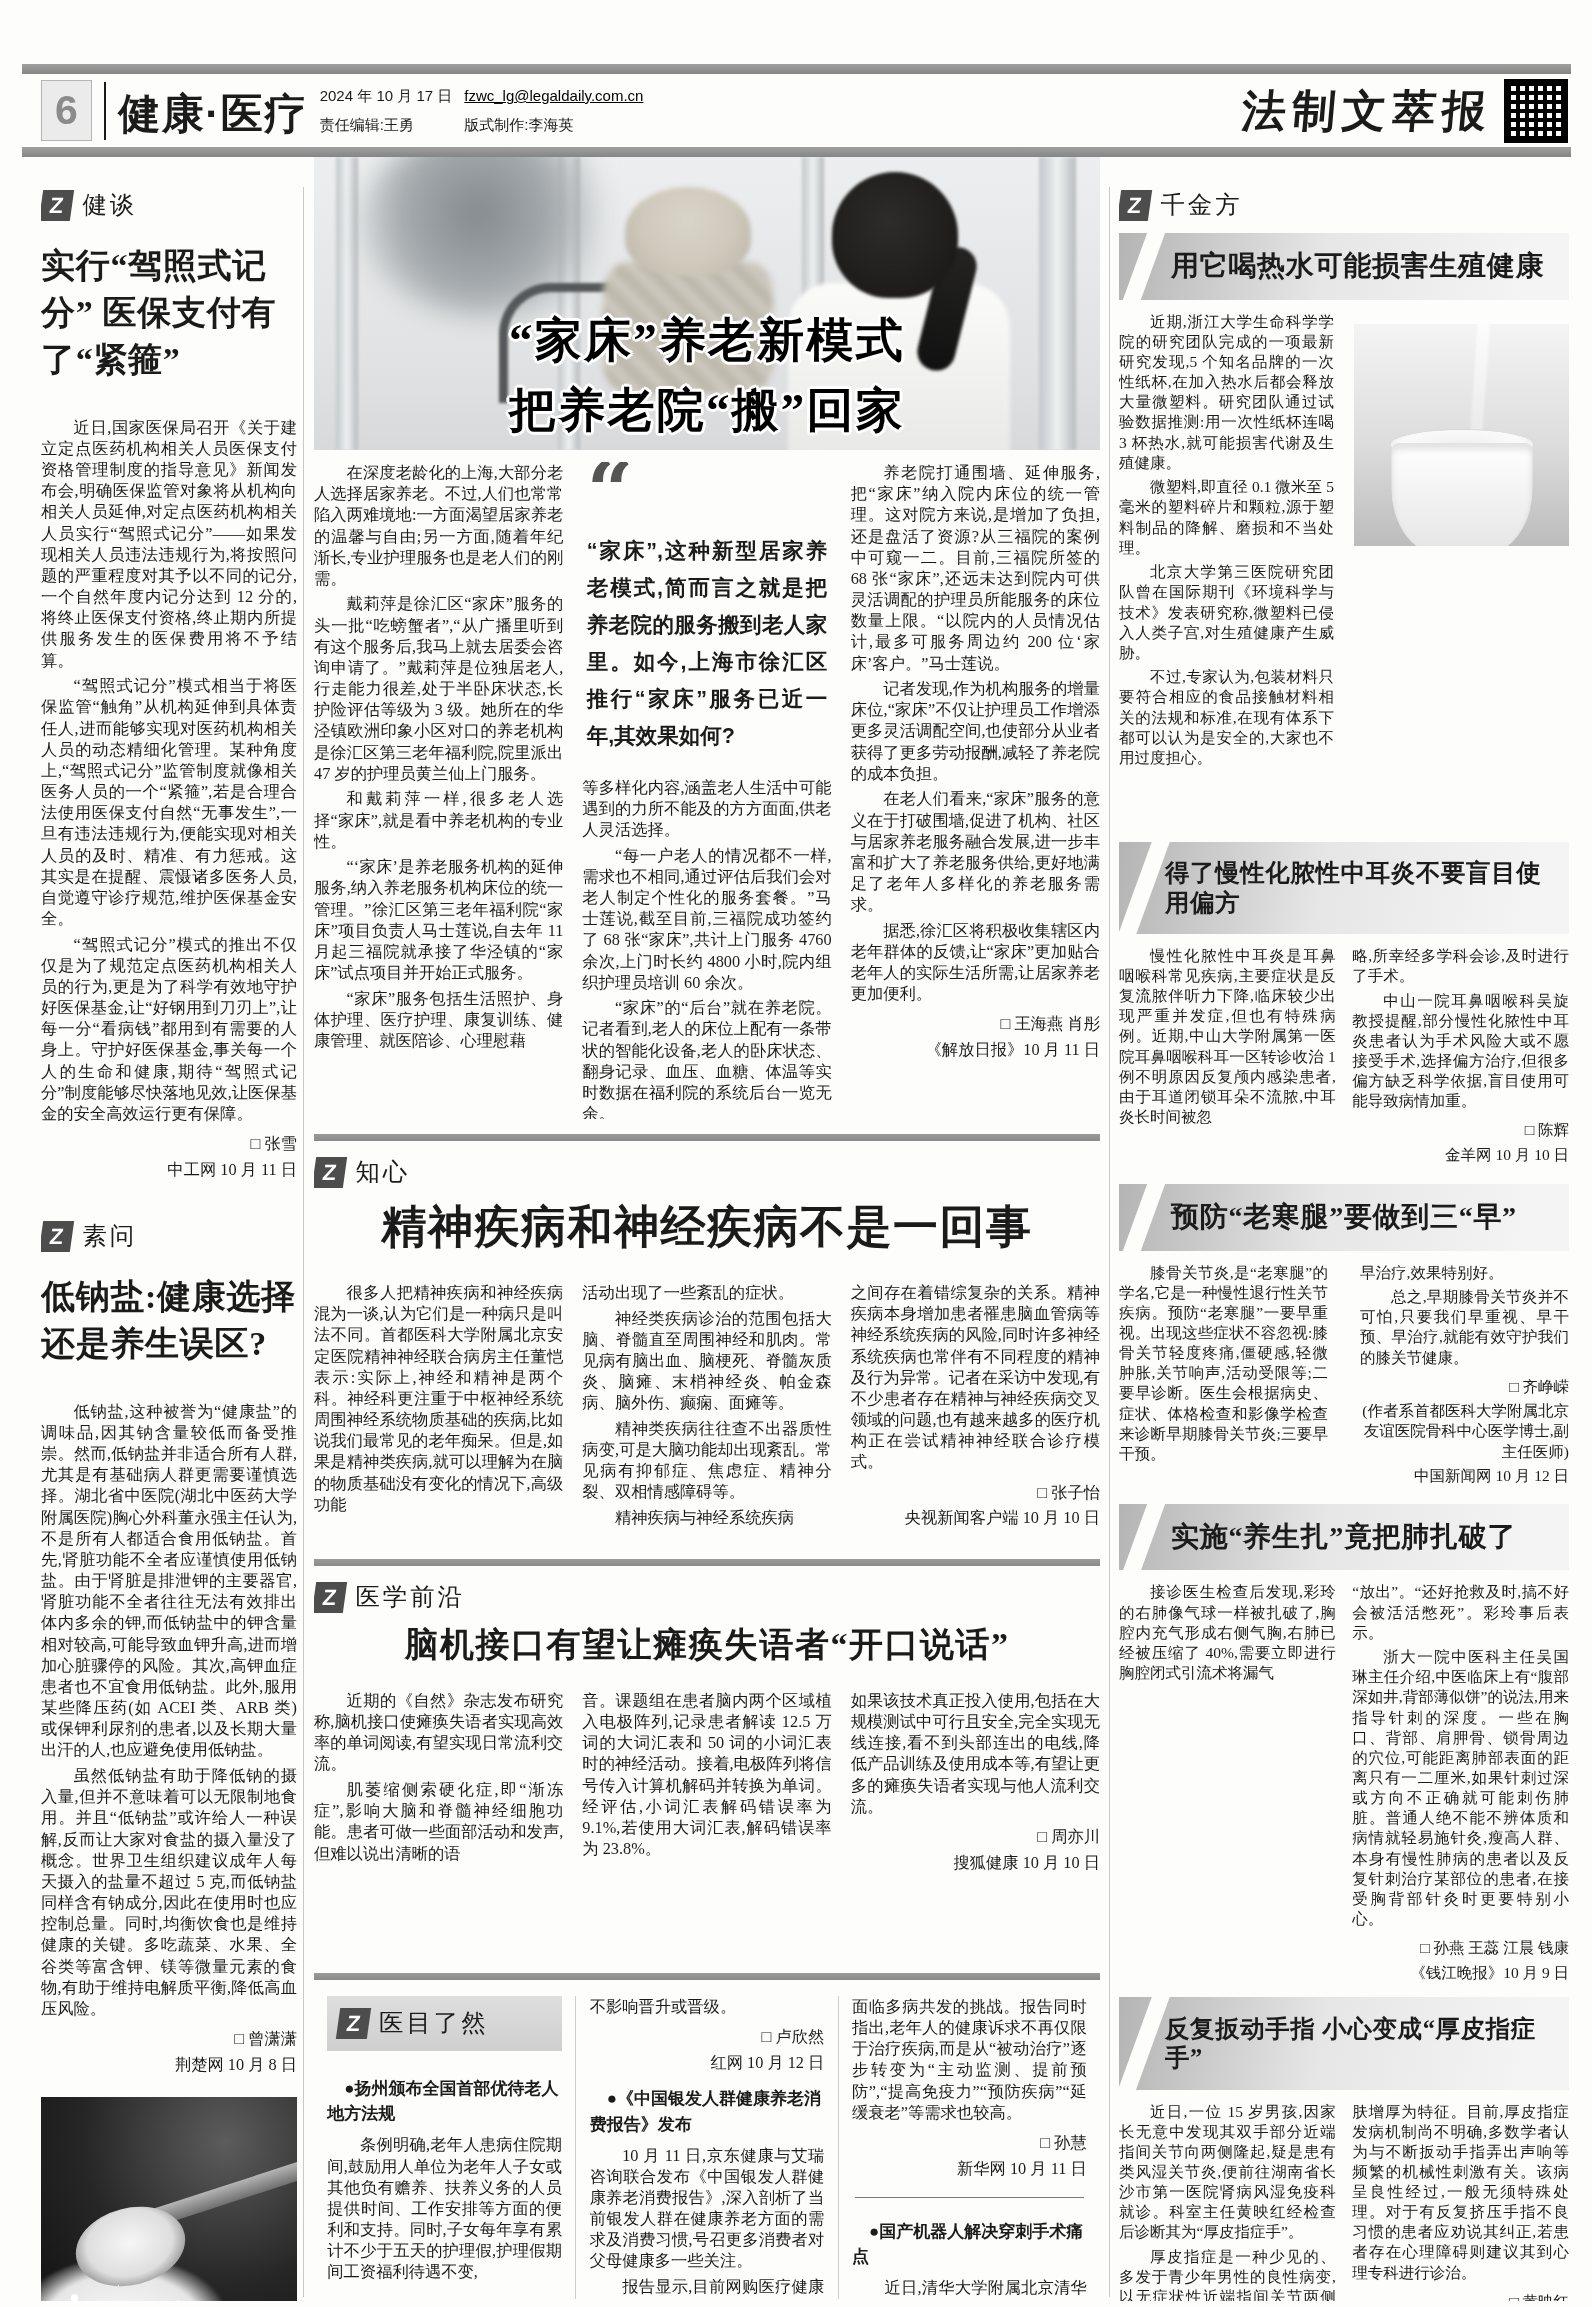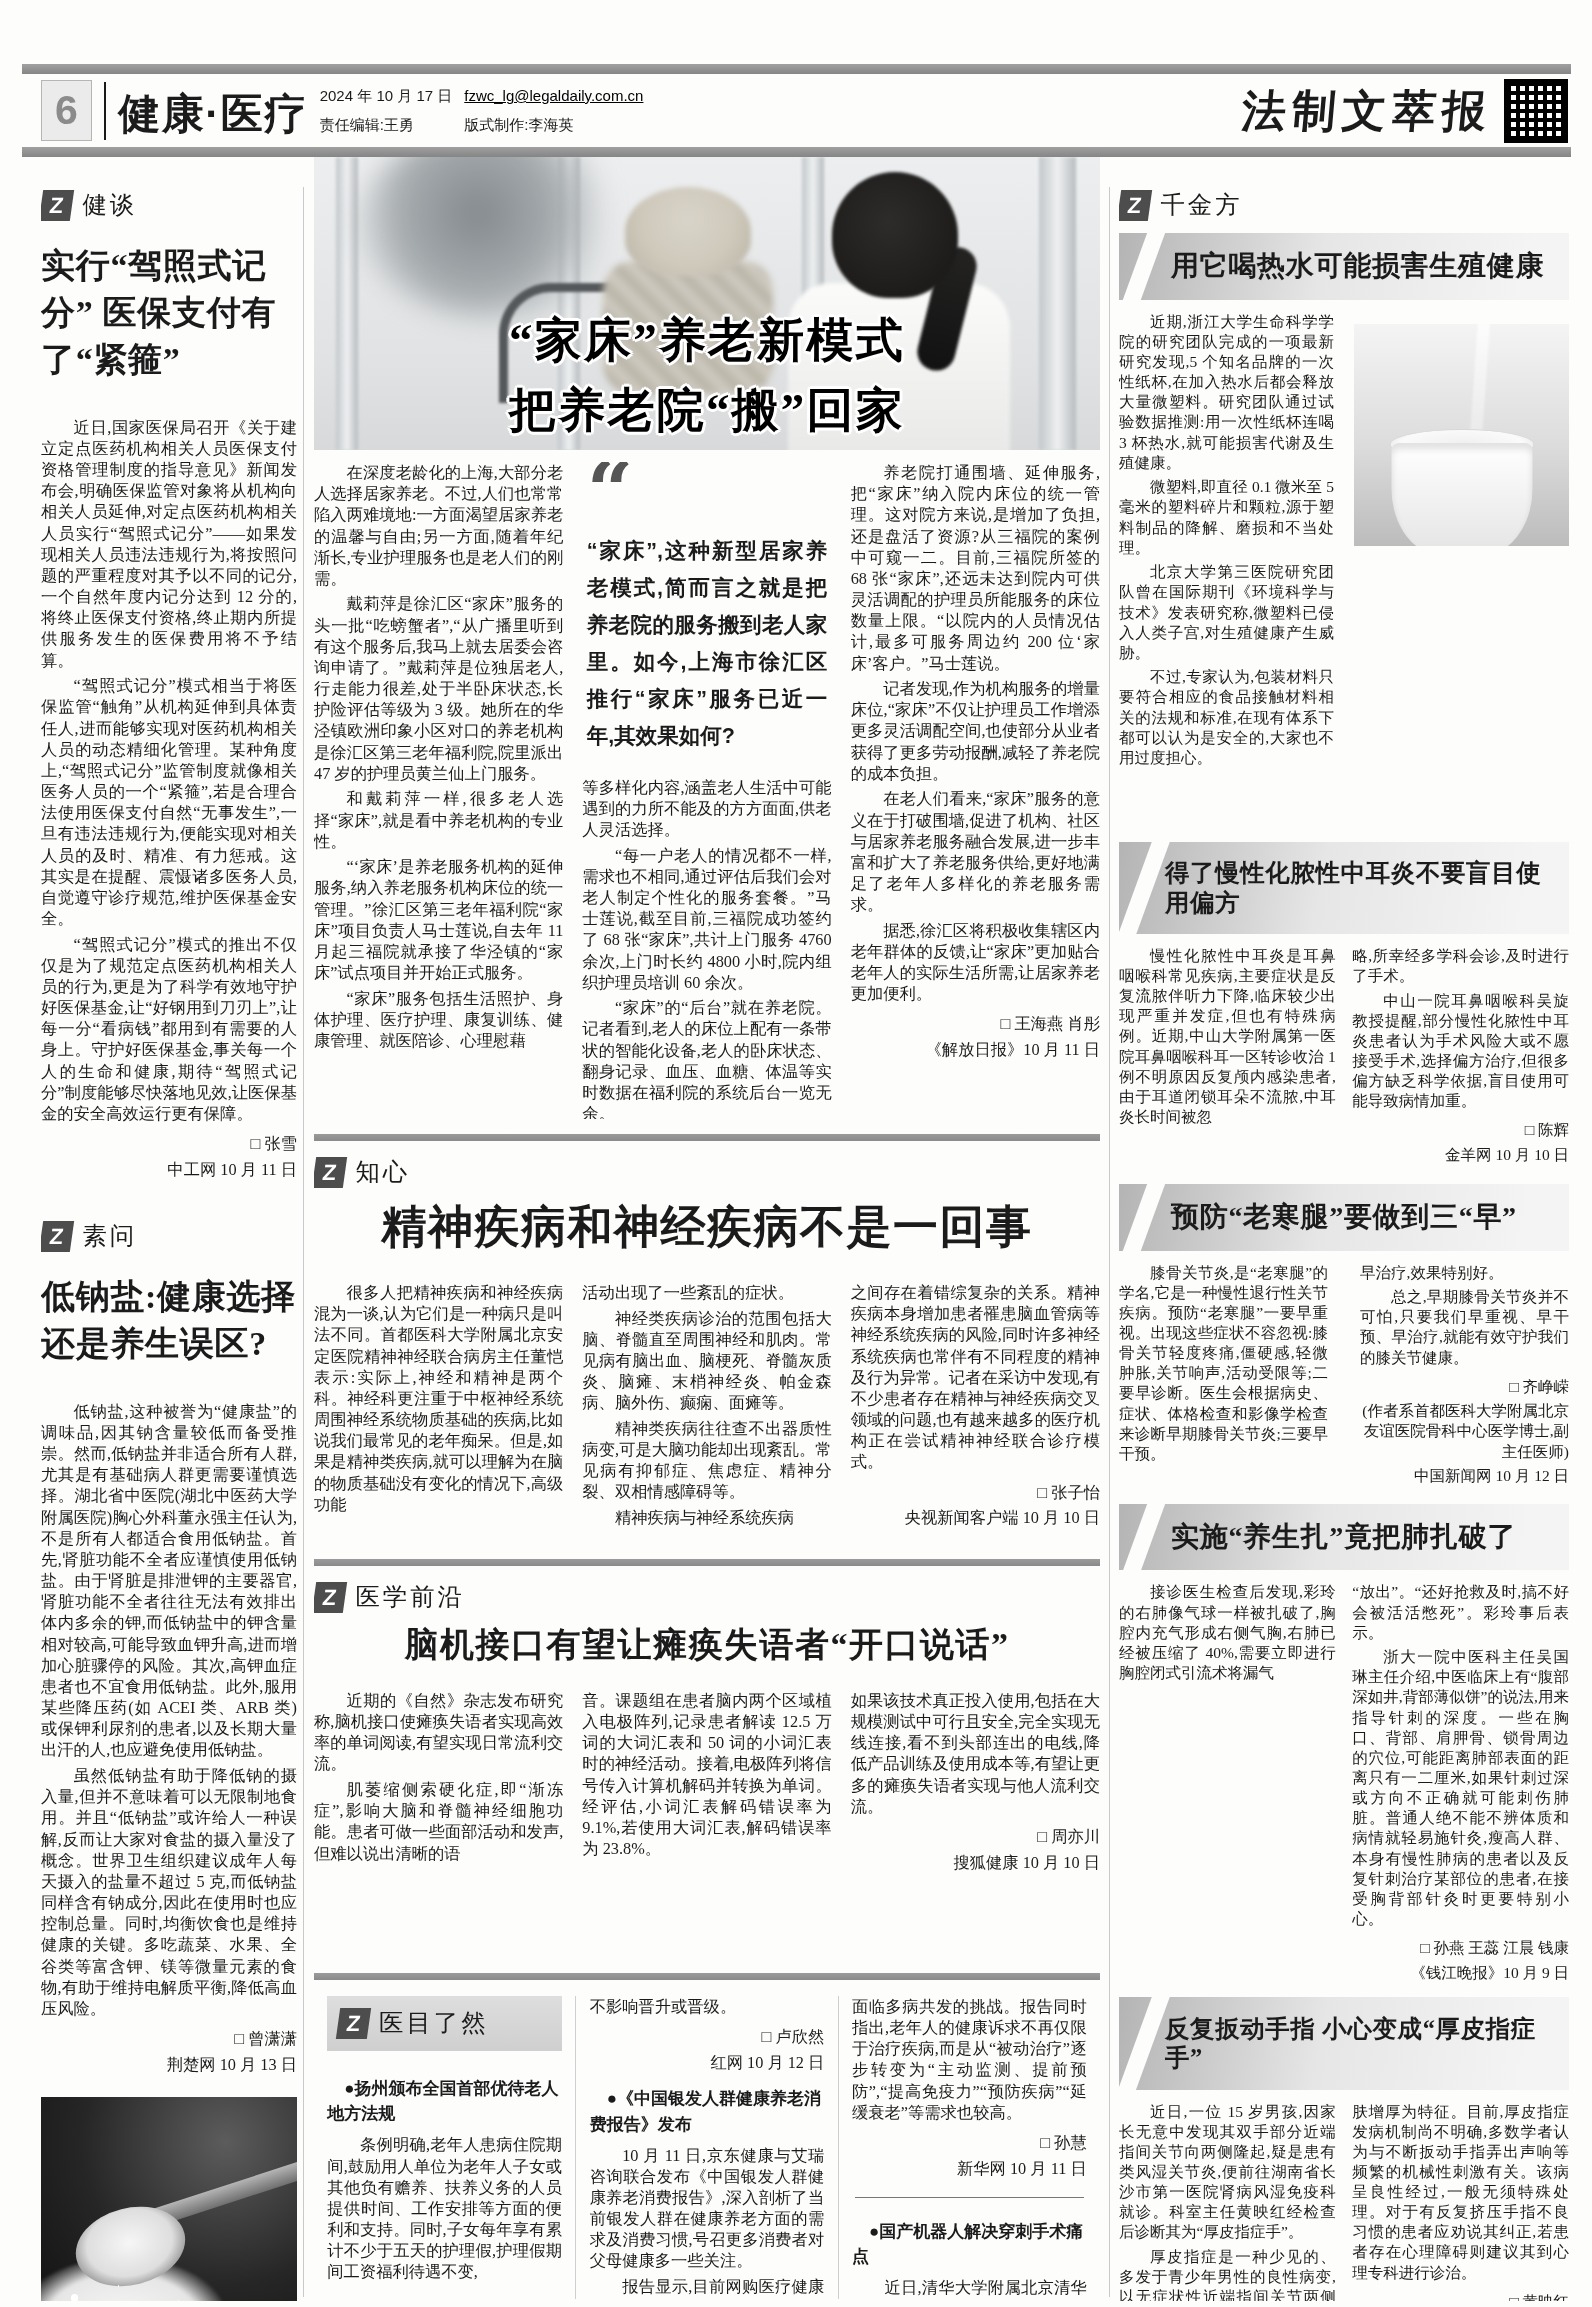--- a/index.html
+++ b/index.html
@@ -162,21 +162,21 @@
 
     <div class="zlabel suwen-gap">
       <span class="zicon">Z</span>
       <span class="txt">素问</span>
     </div>
     <h1 class="lhead">低钠盐:健康选择 还是养生误区?</h1>
     <div class="col">
         <p class="it it-para">低钠盐,这种被誉为“健康盐”的调味品,因其钠含量较低而备受推崇。然而,低钠盐并非适合所有人群,尤其是有基础病人群更需要谨慎选择。湖北省中医院(湖北中医药大学附属医院)胸心外科董永强主任认为,不是所有人都适合食用低钠盐。首先,肾脏功能不全者应谨慎使用低钠盐。由于肾脏是排泄钾的主要器官,肾脏功能不全者往往无法有效排出体内多余的钾,而低钠盐中的钾含量相对较高,可能导致血钾升高,进而增加心脏骤停的风险。其次,高钾血症患者也不宜食用低钠盐。此外,服用某些降压药(如 ACEI 类、ARB 类)或保钾利尿剂的患者,以及长期大量出汗的人,也应避免使用低钠盐。</p>
         <p class="it it-para">虽然低钠盐有助于降低钠的摄入量,但并不意味着可以无限制地食用。并且“低钠盐”或许给人一种误解,反而让大家对食盐的摄入量没了概念。世界卫生组织建议成年人每天摄入的盐量不超过 5 克,而低钠盐同样含有钠成分,因此在使用时也应控制总量。同时,均衡饮食也是维持健康的关键。多吃蔬菜、水果、全谷类等富含钾、镁等微量元素的食物,有助于维持电解质平衡,降低高血压风险。</p>
         <p class="it it-byline">□ 曾潇潇</p>
-        <p class="it it-source">荆楚网 10 月 13 日</p>
+        <p class="it it-source">荆楚网 10 月 8 日</p>
       </div>
 
     <div class="photo-salt">
       <div class="salt-pile"></div>
       <div class="salt-spoon-handle"></div>
       <div class="salt-spoon-bowl"></div>
       <div class="salt-specks"></div>
     </div>
   </div>
 

